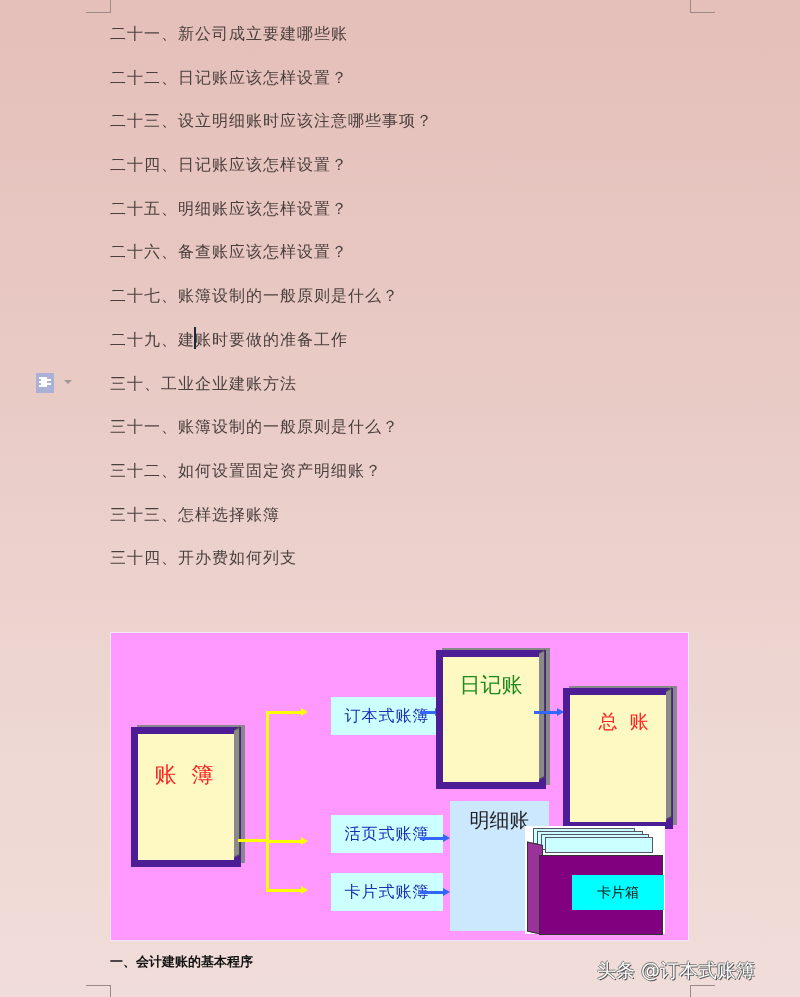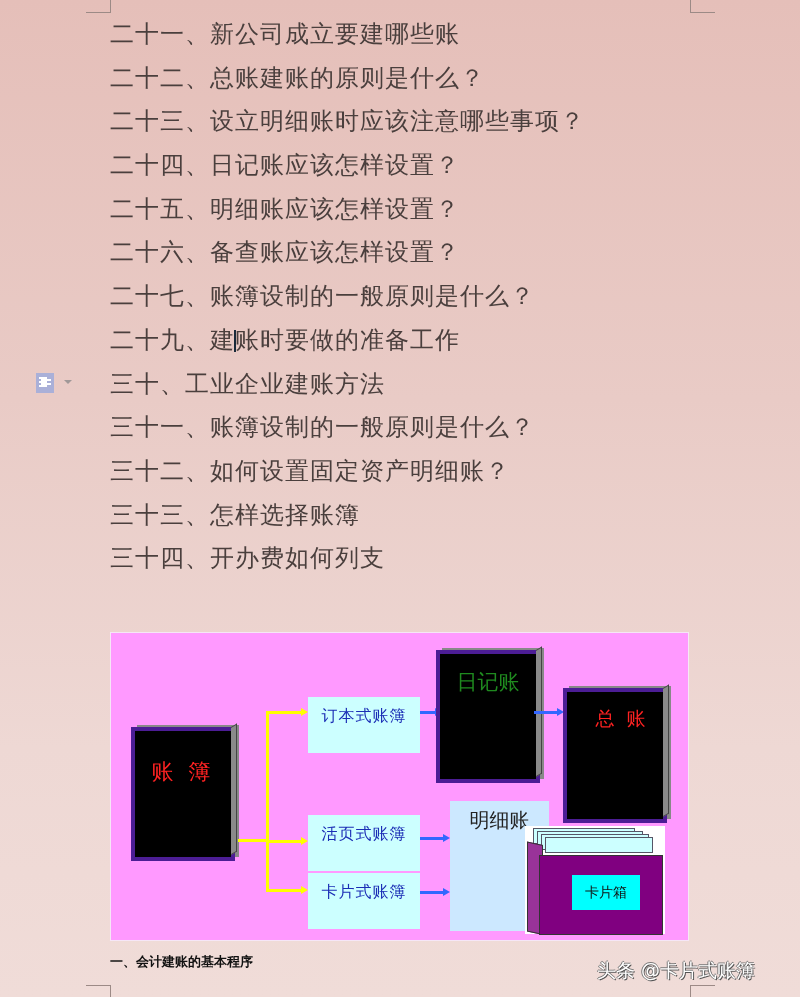--- a/index.html
+++ b/index.html
@@ -9,65 +9,65 @@
     font-family: "DejaVu Serif", "Liberation Serif", serif;
   }
   .corner { position:absolute; border-color:#9c8a86; border-style:solid; width:24px; height:12px; }
   .corner.tl { left:86px; top:0; border-width:0 1px 1px 0; }
   .corner.tr { left:690px; top:0; border-width:0 0 1px 1px; }
   .corner.bl { left:86px; top:985px; border-width:1px 1px 0 0; }
   .corner.br { left:690px; top:985px; border-width:1px 0 0 1px; }
 
   .toc { position:absolute; left:110px; top:18px; }
   .toc-line {
-    height:43.7px; line-height:32px; font-size:24px; color:#4a3f3d;
+    height:43.7px; line-height:32px; font-size:16px; color:#4a3f3d;
     letter-spacing:1px; white-space:nowrap;
   }
   .caret { display:inline-block; width:2px; height:22px; background:#1a2a3a; vertical-align:-4px; margin:0 -1px; }
 
   .para-icon { position:absolute; left:36px; top:373px; width:18px; height:20px; background:#aab0d8; }
   .para-icon::before, .para-icon::after { content:""; position:absolute; left:3px; height:2px; background:#fff; }
   .para-icon::before { top:4px; width:8px; box-shadow:0 4px 0 #fff, 0 8px 0 #fff; }
   .para-icon::after { top:6px; left:5px; width:10px; box-shadow:0 4px 0 #fff; }
   .para-dropdown { position:absolute; left:64px; top:380px; width:0; height:0; border-left:4px solid transparent; border-right:4px solid transparent; border-top:4px solid #a09898; }
 
   .diagram { position:absolute; left:110px; top:632px; width:579px; height:309px; background:#ff99ff; border:1px solid #f6e6f6; box-sizing:border-box; }
-  .book { position:absolute; background:#000000; border:4px solid #4c1d95; box-shadow:5px -3px 0 -1px #888; }
+  .book { position:absolute; background:#fef9c3; border:7px solid #4c1d95; box-shadow:5px -3px 0 -1px #888; }
   .book::after { content:""; position:absolute; right:-6px; top:-4px; width:5px; height:100%; background:#8a8a8a; border:1px solid #444; border-left:none; transform:skewY(-30deg); transform-origin:left top; }
   .book-label { position:absolute; left:0; right:0; text-align:center; font-family:"DejaVu Sans", sans-serif; font-weight:normal; }
-  .type-box { position:absolute; background:#ccffff; width:112px; height:56px; line-height:38px; text-align:center; color:#1a2db5; font-size:16px; font-family:"DejaVu Sans", sans-serif; letter-spacing:1px; }
+  .type-box { position:absolute; background:#ccffff; width:112px; height:38px; line-height:38px; text-align:center; color:#1a2db5; font-size:16px; font-family:"DejaVu Sans", sans-serif; letter-spacing:1px;margin-left:23px; }
   .yline { position:absolute; background:#ffff00; }
   .arrow-y::after { content:""; position:absolute; right:-6px; top:-3px; border-left:7px solid #ffff00; border-top:4px solid transparent; border-bottom:4px solid transparent; }
   .bline { position:absolute; height:3px; background:#3366ff; }
   .bline::after { content:""; position:absolute; right:-6px; top:-3px; border-left:7px solid #3366ff; border-top:4.5px solid transparent; border-bottom:4.5px solid transparent; }
   .detail-box { position:absolute; left:339px; top:168px; width:99px; height:130px; background:#cce8ff; }
   .detail-label { position:absolute; left:0; top:6px; width:100%; text-align:center; font-size:20px; font-family:Liberation Serif, serif; color:#222; }
   .card-box-bg { position:absolute; left:414px; top:193px; width:140px; height:108px; background:#fff; }
   .card { position:absolute; height:14px; background:#ccffff; border:1px solid #556; }
   .box-front { position:absolute; left:428px; top:222px; width:122px; height:78px; background:#800080; border:1px solid #333; }
   .box-side { position:absolute; left:416px; top:212px; width:14px; height:88px; background:#993399; border:1px solid #333; transform:skewY(12deg); transform-origin:right top; }
-  .card-label { position:absolute; left:461px; top:242px; width:68px; height:35px; background:#00ffff; line-height:35px; text-align:center; font-size:14px; font-family:"DejaVu Sans", sans-serif; color:#111; }
+  .card-label { position:absolute; left:461px; top:242px; width:92px; height:35px; background:#00ffff; line-height:35px; text-align:center; font-size:14px; font-family:"DejaVu Sans", sans-serif; color:#111; }
 
   .caption { position:absolute; left:110px; top:953px; font-size:13px; font-weight:bold; color:#111; font-family:"DejaVu Sans", sans-serif; }
   .watermark { position:absolute; left:597px; top:958px; font-size:19px; color:#fff; font-family:"DejaVu Sans", sans-serif; text-shadow: 1px 1px 0 #555, -1px 0 0 #777, 0 -1px 0 #777; }
 </style>
 </head>
 <body>
 
 <div class="corner tl"></div>
 <div class="corner tr"></div>
 <div class="corner bl"></div>
 <div class="corner br"></div>
 
 <div class="para-icon"></div>
 <div class="para-dropdown"></div>
 
 <div class="toc">
   <div class="toc-line">二十一、新公司成立要建哪些账</div>
-  <div class="toc-line">二十二、总账建账的原则是什么？</div>
+  <div class="toc-line">二十二、日记账应该怎样设置？</div>
   <div class="toc-line">二十三、设立明细账时应该注意哪些事项？</div>
   <div class="toc-line">二十四、日记账应该怎样设置？</div>
   <div class="toc-line">二十五、明细账应该怎样设置？</div>
   <div class="toc-line">二十六、备查账应该怎样设置？</div>
   <div class="toc-line">二十七、账簿设制的一般原则是什么？</div>
   <div class="toc-line">
     <span>二十九、建</span><span class="caret"></span><span>账时要做的准备工作</span>
   </div>
   <div class="toc-line">三十、工业企业建账方法</div>
   <div class="toc-line">三十一、账簿设制的一般原则是什么？</div>
@@ -112,13 +112,13 @@
     <div class="card" style="left:12px;top:5px;width:104px;"></div>
     <div class="card" style="left:16px;top:8px;width:106px;"></div>
     <div class="card" style="left:20px;top:11px;width:106px;"></div>
   </div>
   <div class="box-side"></div>
   <div class="box-front"></div>
   <div class="card-label">卡片箱</div>
 </div>
 
 <div class="caption">一、会计建账的基本程序</div>
-<div class="watermark">头条 @卡片式账簿</div>
+<div class="watermark">头条 @订本式账簿</div>
 
 </body></html>

